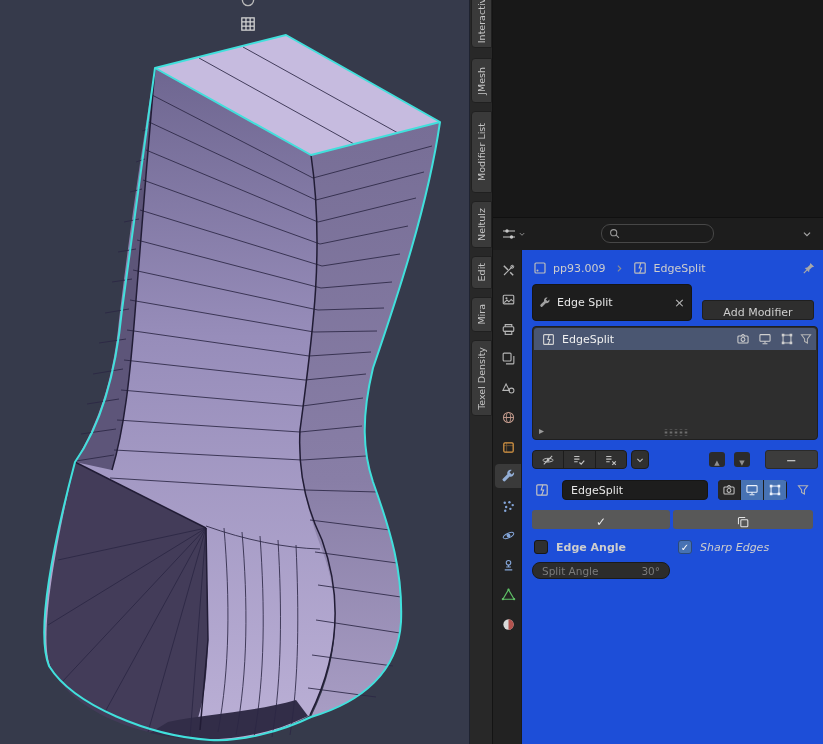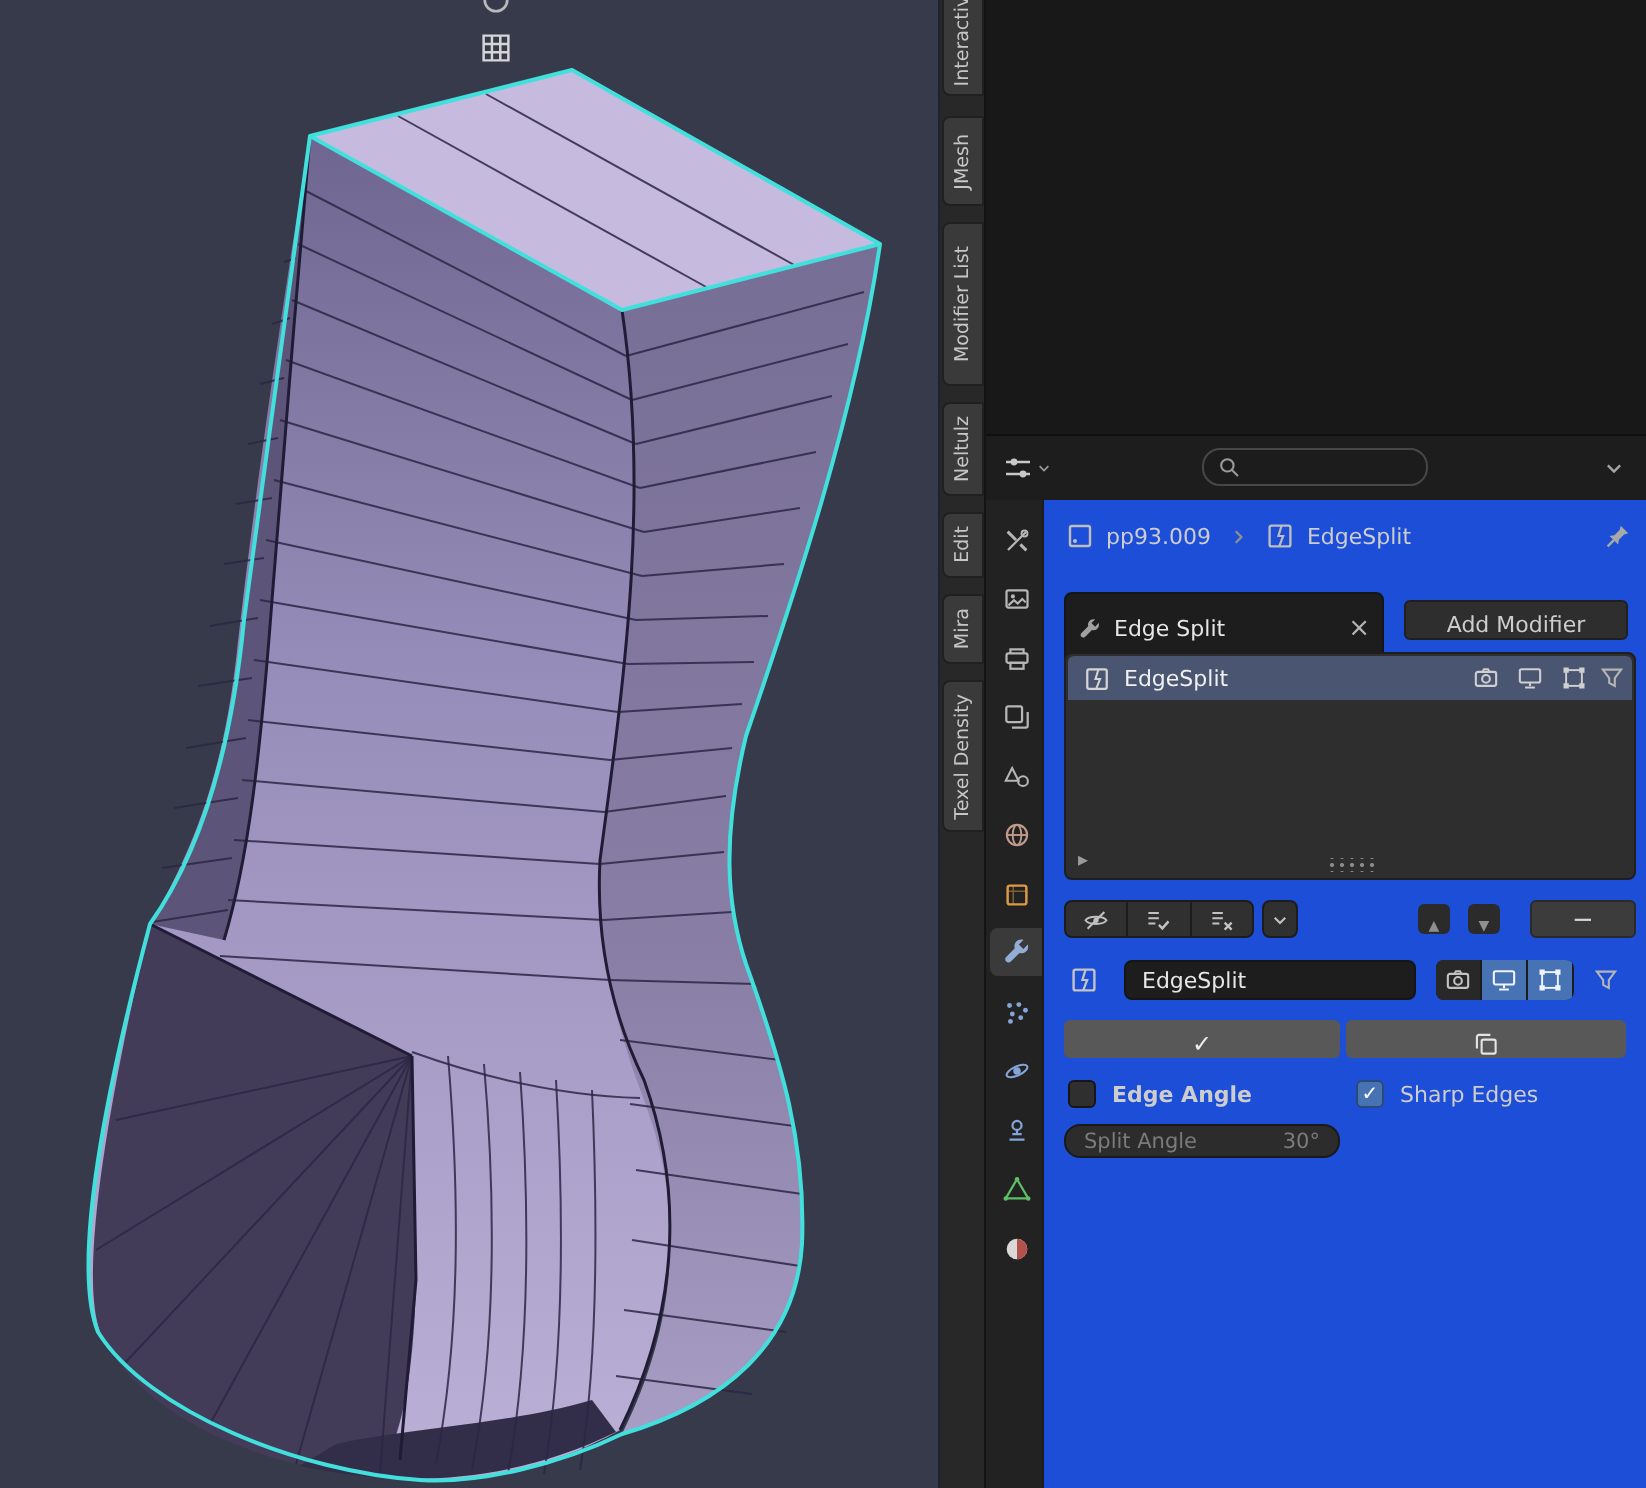--- a/index.html
+++ b/index.html
@@ -430,21 +430,21 @@
           <svg class="ic" width="16" height="16" style="margin-left:6px;color:#bdbdbd;">
               <use href="#s-mod"></use>
             </svg>
           <span class="txt" style="margin-left:5px;">EdgeSplit</span>
           <div style="flex:1"></div>
           <svg class="ic" width="15" height="15" style="margin-right:8px;color:#a8a8a8;">
               <use href="#s-pin"></use>
             </svg>
         </div>
 
-        <div class="a field" style="left:10px;top:46px;width:160px;height:37px;padding:0 6px;">
+        <div class="a field" style="left:10px;top:34px;width:160px;height:37px;padding:0 6px;">
           <svg class="ic" width="12" height="12" style="color:#a0a0a0;">
               <use href="#s-wrench"></use>
             </svg>
           <span class="txt bright" style="margin-left:6px;flex:1;">Edge Split</span>
           <span style="color:#b4b4b4;font-size:13px;line-height:1;">×</span>
         </div>
         <div class="a btn" style="left:180px;top:50px;width:112px;height:20px;background:#2e2e2e;border:1px solid #1f1f1f;">
           <span class="txt">Add Modifier</span>
         </div>
 
@@ -529,21 +529,21 @@
         <div class="a graybtn btn" style="left:10px;top:260px;width:138px;height:19px;font-size:12px;">✓</div>
         <div class="a graybtn btn" style="left:151px;top:260px;width:140px;height:19px;">
           <svg class="ic" width="14" height="14" style="color:#e4e4e4;">
               <use href="#s-copy"></use>
             </svg>
         </div>
 
         <div class="a checkbox cb-off" style="left:12px;top:290px;"></div>
         <span class="a txt" style="left:34px;top:291px;font-weight:bold;">Edge Angle</span>
         <div class="a checkbox cb-on" style="left:156px;top:290px;">✓</div>
-        <span class="a txt" style="left:178px;top:291px;">Sharp Edges</span>
+        <span class="a txt" style="left:178px;top:291px;font-style:italic;">Sharp Edges</span>
 
         <div class="a" style="left:10px;top:312px;width:138px;height:17px;background:#2c2c2c;border:1px solid #1a1a1a;border-radius:8px;display:flex;align-items:center;justify-content:space-between;padding:0 9px;">
           <span style="font-size:10.5px;color:#7b7b7b;">Split Angle</span>
           <span style="font-size:10.5px;color:#7b7b7b;margin-left:33px;">30°</span>
         </div>
 
       </div>
     </div>
   </div>
 </div>

